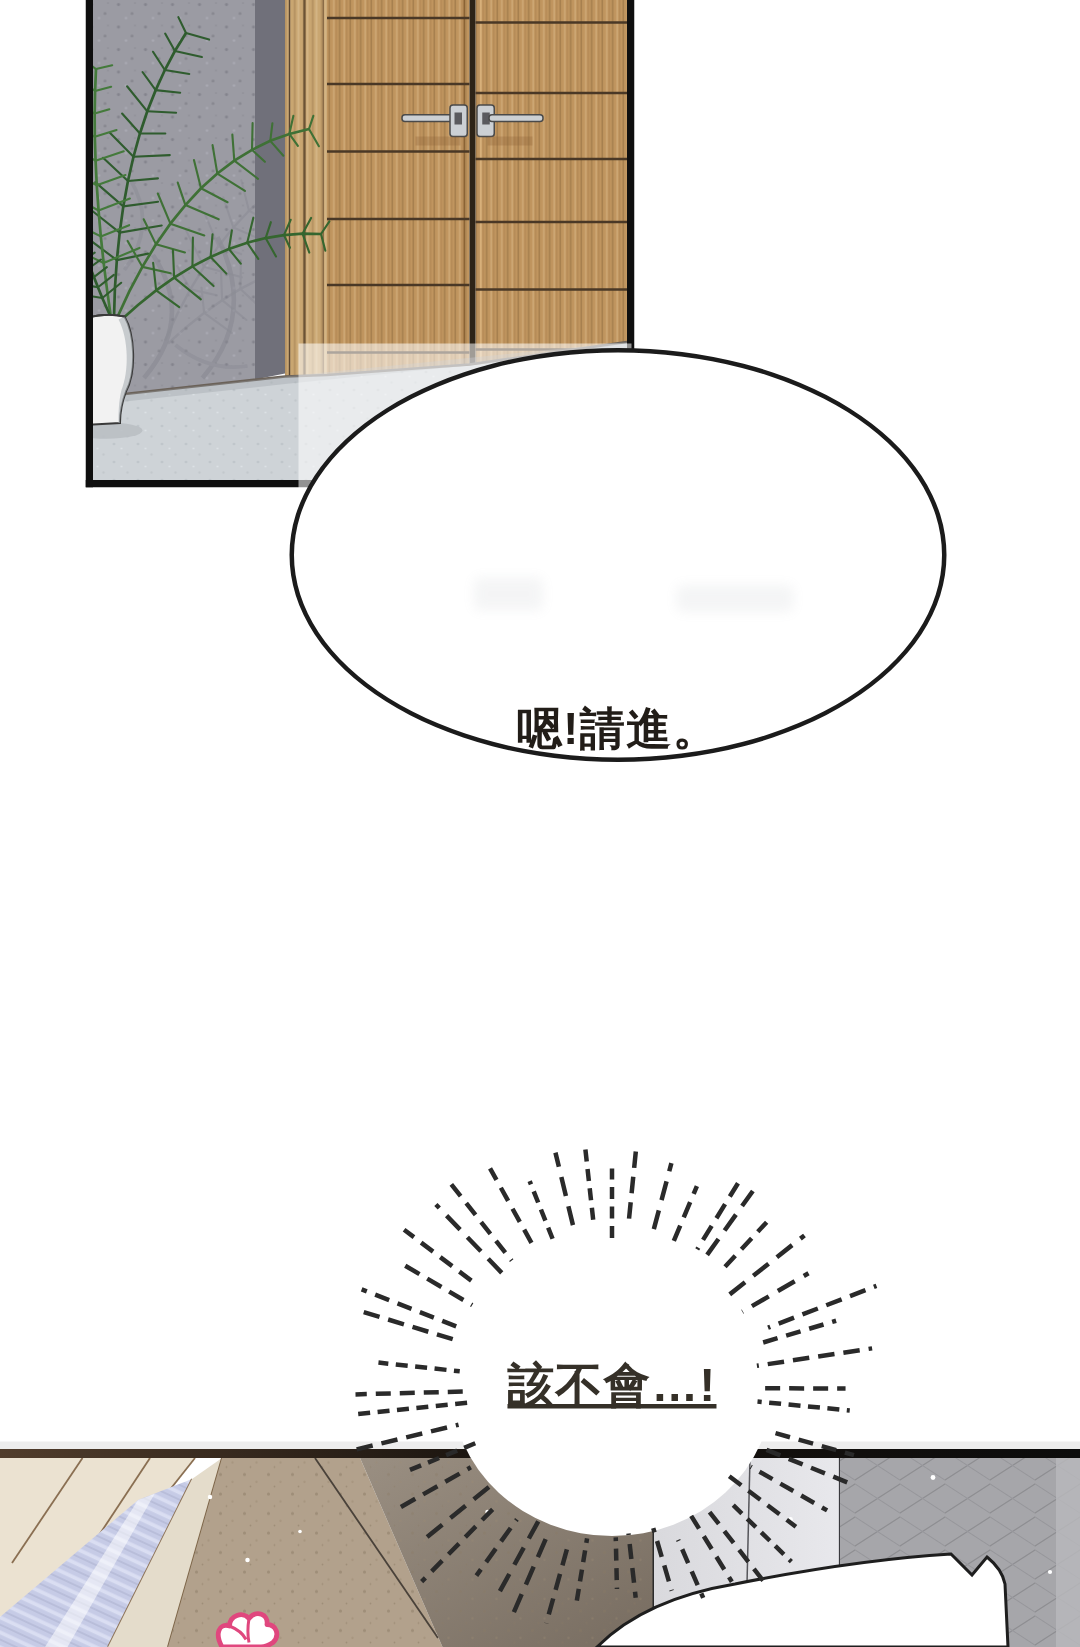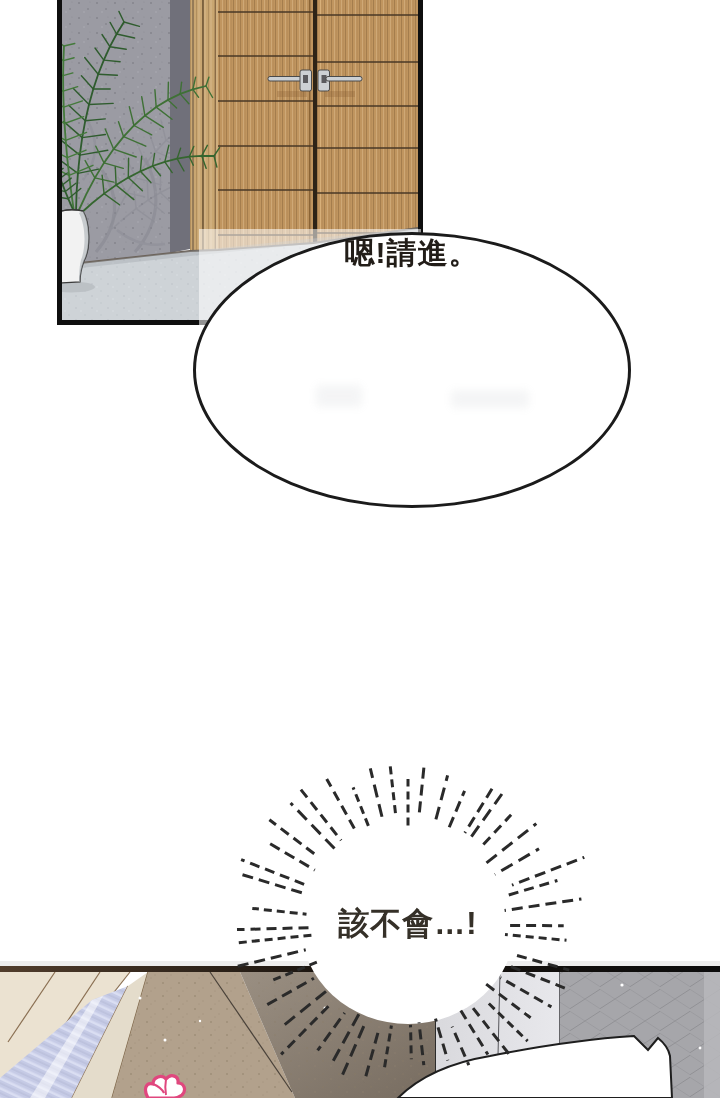--- a/index.html
+++ b/index.html
@@ -7,21 +7,21 @@
          font-family:"Liberation Sans","DejaVu Sans",sans-serif;}
   #stage *{box-sizing:border-box;}
   .abs{position:absolute;}
   
   #panel1{left:57px;top:0;width:366px;height:325px;z-index:1;}
   
   #patch{left:199px;top:229px;width:222px;height:98px;background:rgba(255,255,255,0.55);z-index:2;}
   
   #bubble1{left:193px;top:232px;width:438px;height:276px;border-radius:50%;
            background:#fff;border:3.5px solid var(--bubble-outline,#1b1b1b);z-index:3;
-           display:flex;align-items:flex-start;justify-content:center;}
+           display:flex;align-items:flex-end;justify-content:center;}
   .bubble-text{font-size:30px;font-weight:700;color:var(--text-ink,#221d18);letter-spacing:1px;
                text-align:center;line-height:1.2;position:relative;z-index:2;}
   .ghost{position:absolute;background:#9aa0a8;filter:blur(4px);opacity:.10;border-radius:4px;z-index:1;}
   
   #strip-above{left:0;top:961px;width:720px;height:5px;background:#e8e8e8;opacity:.8;z-index:1;}
   #panel2{left:0;top:966px;width:720px;height:132px;z-index:1;}
   
   #burst-white{left:301px;top:826px;width:214px;height:198px;border-radius:50%;background:#fff;z-index:4;}
   #rays{left:208px;top:762px;width:400px;height:336px;z-index:5;pointer-events:none;}
   #burst-text{left:258px;top:905px;width:300px;text-align:center;font-size:31px;font-weight:700;
@@ -435,15 +435,15 @@
       <line x1="239.5" y1="69.3" x2="256.6" y2="28.8" stroke="#2a2a2a" stroke-width="3" stroke-dasharray="11 6" stroke-dashoffset="-4.4"></line>
       <line x1="256.8" y1="70.9" x2="284.0" y2="26.8" stroke="#2a2a2a" stroke-width="3" stroke-dasharray="11 6" stroke-dashoffset="-7.4"></line>
       <line x1="259.5" y1="80.0" x2="293.9" y2="32.0" stroke="#2a2a2a" stroke-width="3" stroke-dasharray="13 7" stroke-dashoffset="-6.7"></line>
       <line x1="271.8" y1="86.3" x2="303.1" y2="52.8" stroke="#2a2a2a" stroke-width="3" stroke-dasharray="10 6" stroke-dashoffset="-5.2"></line>
       <line x1="277.0" y1="102.1" x2="328.3" y2="61.6" stroke="#2a2a2a" stroke-width="3" stroke-dasharray="13 7" stroke-dashoffset="-1.9"></line>
       <line x1="286.9" y1="112.5" x2="331.0" y2="86.8" stroke="#2a2a2a" stroke-width="3" stroke-dasharray="13 7" stroke-dashoffset="-7.4"></line>
       <line x1="304.0" y1="123.1" x2="376.3" y2="95.3" stroke="#2a2a2a" stroke-width="3" stroke-dasharray="11 6" stroke-dashoffset="-7.6"></line>
       <line x1="297.7" y1="133.9" x2="349.4" y2="118.5" stroke="#2a2a2a" stroke-width="3" stroke-dasharray="10 6" stroke-dashoffset="-3.2"></line>
       <line x1="296.6" y1="148.5" x2="373.4" y2="136.9" stroke="#2a2a2a" stroke-width="3" stroke-dasharray="11 6" stroke-dashoffset="-7.3"></line>
     </svg>
-  <div id="burst-text" class="abs bubble-text" style="color:#353028;">該不會…!</div>
+  <div id="burst-text" class="abs bubble-text" style="color:#353028;text-decoration:underline;">該不會…!</div>
 
 </div>
 
 </body></html>

